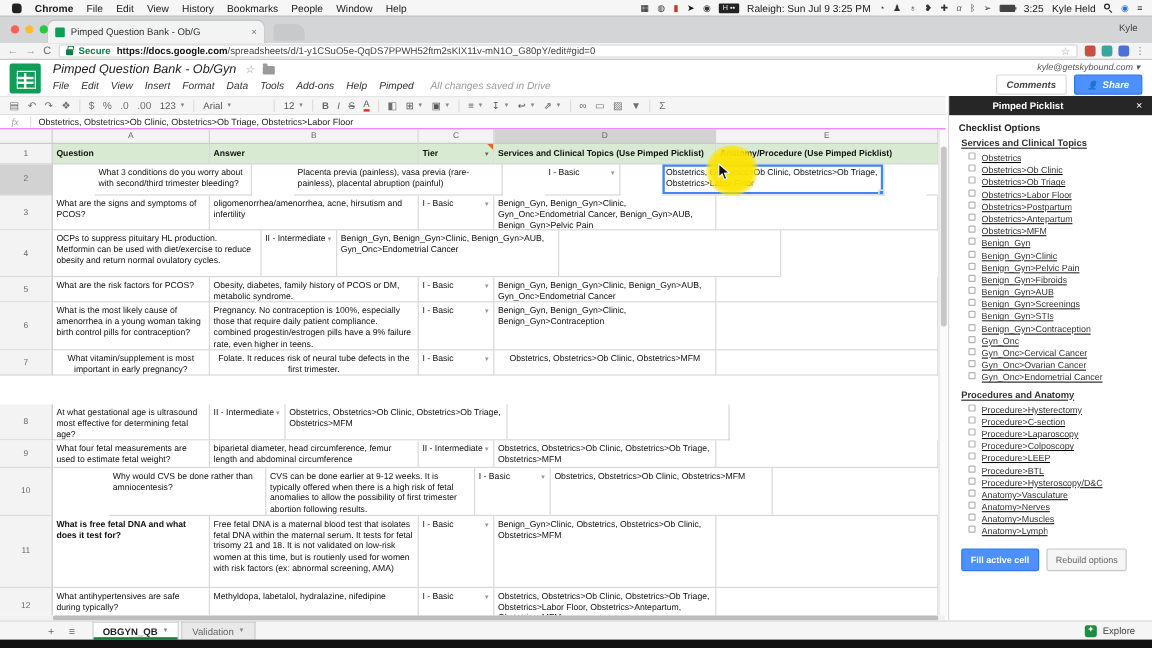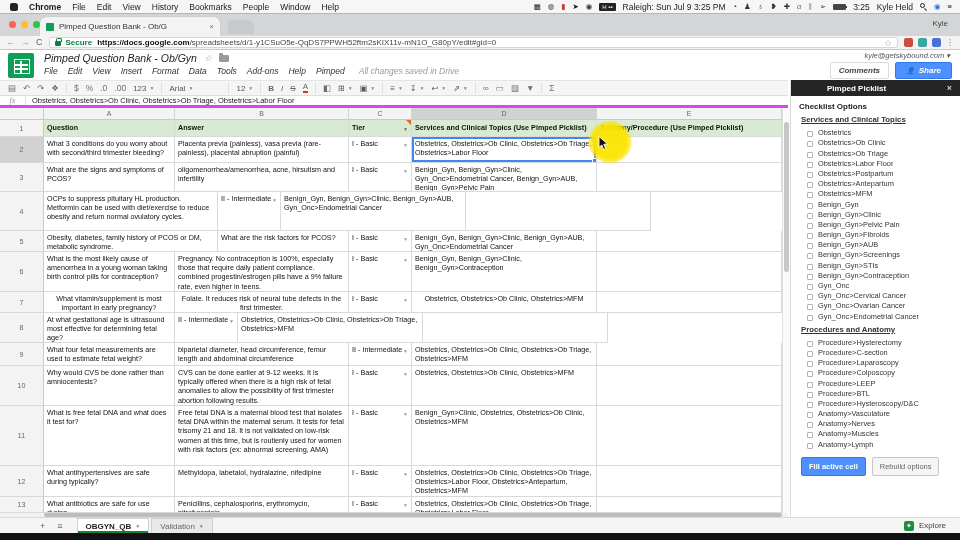--- a/index.html
+++ b/index.html
@@ -86,21 +86,21 @@
   .ticon { font-size:8.5px; color:#707070; line-height:1; }
   .tsep { width:1px; height:10px; background:#ddd; }
   .tdrop { display:flex; align-items:center; gap:3px; color:#555; }
   .caret { font-size:5px; color:#888; }
   .tb { font-weight:bold; color:#666; }
   .ti { font-style:italic; color:#666; }
   .ts { text-decoration:line-through; color:#666; }
   .ta { color:#666; border-bottom:2px solid #d93025; line-height:1; }
 
   
-  .fbar { position:absolute; top:96px; left:0; width:788px; height:12px; background:#fff; border-bottom:3px solid #d946ef;
+  .fbar { position:absolute; top:96px; left:0; width:788px; height:12px; background:#fff; border-bottom:1px solid #d946ef;
     display:flex; align-items:center; }
   .fx { width:26px; text-align:center; font-size:8px; color:#999; font-style:italic; font-family:"Liberation Serif", serif;
     border-right:1px solid #e0e0e0; }
   .fval { flex:1; font-size:7.5px; color:#222; padding-left:6px; white-space:nowrap; overflow:hidden; }
 
   
   .grid { position:absolute; top:108px; left:0; width:782px; height:405px; overflow:hidden; background:#fff; }
   .colhdr { display:flex; height:12px; }
   .colhdr .corner { width:44px; background:#f3f3f3; border-right:1px solid #c9c9c9; border-bottom:1px solid #c9c9c9; }
   .colhdr .ch { background:#f3f3f3; border-right:1px solid #d4d4d4; border-bottom:1px solid #c9c9c9;
@@ -131,21 +131,21 @@
   .cursor { position:absolute; left:598px; top:136px; z-index:41; }
 
   
   .sidebar { position:absolute; top:80px; left:790px; width:170px; height:437px; background:#fff; border-left:1px solid #d9d9d9; }
   .sb-head { height:16px; background:#262626; color:#fff; display:flex; align-items:center; padding:0 8px; }
   .sb-head .t { font-size:8px; font-weight:bold; flex:1;padding-left:28px; }
   .sb-head .x { font-size:9px; color:#fff; }
   .sb-body { padding:4px 8px 0 8px; }
   .sb-sec { font-size:8px; font-weight:bold; color:#222; margin:2px 0 3px 0; }
   .sb-group { font-size:7.8px; font-weight:bold; color:#333; text-decoration:underline; margin:4px 0 3px 2px; }
-  .sb-item { display:flex; align-items:flex-end; gap:5px; height:10.2px; padding-left:8px; }
+  .sb-item { display:flex; align-items:flex-start; gap:5px; height:10.2px; padding-left:8px;text-decoration:underline; }
   .sb-item .cb { width:6px; height:6px; border:1px solid #b4b4b4; border-radius:1px; background:#fff; flex:none; }
   .sb-item .lbl { font-size:7.4px; color:#333; white-space:nowrap; overflow:hidden; }
   .sb-btns { display:flex; gap:6px; margin:8px 0 0 2px; }
   .btn-fill { background:#4d90fe; border:1px solid #3079ed; color:#fff; font-size:7.5px; font-weight:bold; padding:4px 7px; border-radius:2px; }
   .btn-rebuild { background:#f5f5f5; border:1px solid #c6c6c6; color:#666; font-size:7.5px; padding:4px 7px; border-radius:2px; }
 
   
   .bottombar { position:absolute; top:517px; left:0; width:960px; height:16px; background:#f5f5f5;
     border-top:1px solid #d9d9d9; display:flex; align-items:center; font-size:8px; color:#555; }
   .bb-icon { margin-left:12px; font-size:9px; color:#666; }
@@ -355,21 +355,21 @@
     <div class="cell c-a" style="width: 174px;">Answer</div>
     <div class="cell c-t tiercell" style="width: 63px;">
             <span class="tv">Tier</span>
             <span class="arr" style="color: rgb(102, 102, 102);">▼</span>
             <span class="redtri"></span>
           </div>
     <div class="cell c-s" style="width: 185px;">Services and Clinical Topics (Use Pimped Picklist)</div>
     <div class="cell c-an" style="width: 185px;">Anatomy/Procedure (Use Pimped Picklist)</div>
   </div>
 
-  <div class="grow" style="height: 26px;">
+  <div class="grow" style="height: 26px; gap: 35px;">
     <div class="gut sel">2</div>
     <div class="cell c-q" style="width: 131px;">What 3 conditions do you worry about with second/third trimester bleeding?</div>
     <div class="cell c-a" style="width: 174px;">Placenta previa (painless), vasa previa (rare-painless), placental abruption (painful)</div>
     <div class="cell c-t tiercell" style="width: 63px;">
             <span class="tv">I - Basic</span>
             <span class="arr">▼</span>
           </div>
     <div class="cell c-s selcell" style="width: 185px;">Obstetrics, Obstetrics&gt;Ob Clinic, Obstetrics&gt;Ob Triage, Obstetrics&gt;Labor Floor<span class="fillhandle"></span></div>
     <div class="cell c-an" style="width: 185px;"></div>
   </div>
@@ -392,22 +392,22 @@
     <div class="cell c-t tiercell" style="width: 63px;">
             <span class="tv">II - Intermediate</span>
             <span class="arr">▼</span>
           </div>
     <div class="cell c-s" style="width: 185px;">Benign_Gyn, Benign_Gyn&gt;Clinic, Benign_Gyn&gt;AUB, Gyn_Onc&gt;Endometrial Cancer</div>
     <div class="cell c-an" style="width: 185px;"></div>
   </div>
 
   <div class="grow" style="height: 21px;">
     <div class="gut">5</div>
+    <div class="cell c-q" style="width: 131px;">What are the risk factors for PCOS?</div>
     <div class="cell c-a" style="width: 174px;">Obesity, diabetes, family history of PCOS or DM, metabolic syndrome.</div>
-    <div class="cell c-q" style="width: 131px;">What are the risk factors for PCOS?</div>
     <div class="cell c-t tiercell" style="width: 63px;">
             <span class="tv">I - Basic</span>
             <span class="arr">▼</span>
           </div>
     <div class="cell c-s" style="width: 185px;">Benign_Gyn, Benign_Gyn&gt;Clinic, Benign_Gyn&gt;AUB, Gyn_Onc&gt;Endometrial Cancer</div>
     <div class="cell c-an" style="width: 185px;"></div>
   </div>
 
   <div class="grow" style="height: 40px;">
     <div class="gut">6</div>
@@ -426,21 +426,21 @@
     <div class="cell c-q" style="width: 131px;">What vitamin/supplement is most important in early pregnancy?</div>
     <div class="cell c-a" style="width: 174px;">Folate. It reduces risk of neural tube defects in the first trimester.</div>
     <div class="cell c-t tiercell" style="width: 63px;">
             <span class="tv">I - Basic</span>
             <span class="arr">▼</span>
           </div>
     <div class="cell c-s" style="width: 185px;">Obstetrics, Obstetrics&gt;Ob Clinic, Obstetrics&gt;MFM</div>
     <div class="cell c-an" style="width: 185px;"></div>
   </div>
 
-  <div class="grow" style="height: 30px;">
+  <div class="grow" style="height: 30px; margin-top: 24px;">
     <div class="gut">8</div>
     <div class="cell c-q" style="width: 131px;">At what gestational age is ultrasound most effective for determining fetal age?</div>
     <div class="cell c-t tiercell" style="width: 63px;">
             <span class="tv">II - Intermediate</span>
             <span class="arr">▼</span>
           </div>
     <div class="cell c-s" style="width: 185px;">Obstetrics, Obstetrics&gt;Ob Clinic, Obstetrics&gt;Ob Triage, Obstetrics&gt;MFM</div>
     <div class="cell c-an" style="width: 185px;"></div>
   </div>
 
@@ -451,33 +451,33 @@
     <div class="cell c-t tiercell" style="width: 63px;">
             <span class="tv">II - Intermediate</span>
             <span class="arr">▼</span>
           </div>
     <div class="cell c-s" style="width: 185px;">Obstetrics, Obstetrics&gt;Ob Clinic, Obstetrics&gt;Ob Triage, Obstetrics&gt;MFM</div>
     <div class="cell c-an" style="width: 185px;"></div>
   </div>
 
   <div class="grow" style="height: 40px;">
     <div class="gut">10</div>
-    <div class="cell c-q" style="width: 131px;">Why would CVS be done rather than amniocentesis?</div>
+    <div class="cell c-q" style="width: 131px; margin-left: 47px;">Why would CVS be done rather than amniocentesis?</div>
     <div class="cell c-a" style="width: 174px;">CVS can be done earlier at 9-12 weeks. It is typically offered when there is a high risk of fetal anomalies to allow the possibility of first trimester abortion following results.</div>
     <div class="cell c-t tiercell" style="width: 63px;">
             <span class="tv">I - Basic</span>
             <span class="arr">▼</span>
           </div>
     <div class="cell c-s" style="width: 185px;">Obstetrics, Obstetrics&gt;Ob Clinic, Obstetrics&gt;MFM</div>
     <div class="cell c-an" style="width: 185px;"></div>
   </div>
 
   <div class="grow" style="height: 60px;">
     <div class="gut">11</div>
-    <div class="cell c-q" style="width: 131px;">What is free fetal DNA and what does it test for?</div>
+    <div class="cell c-q" style="width: 131px; font-weight: bold;">What is free fetal DNA and what does it test for?</div>
     <div class="cell c-a" style="width: 174px;">Free fetal DNA is a maternal blood test that isolates fetal DNA within the maternal serum. It tests for fetal trisomy 21 and 18. It is not validated on low-risk women at this time, but is routienly used for women with risk factors (ex: abnormal screening, AMA)</div>
     <div class="cell c-t tiercell" style="width: 63px;">
             <span class="tv">I - Basic</span>
             <span class="arr">▼</span>
           </div>
     <div class="cell c-s" style="width: 185px;">Benign_Gyn&gt;Clinic, Obstetrics, Obstetrics&gt;Ob Clinic, Obstetrics&gt;MFM</div>
     <div class="cell c-an" style="width: 185px;"></div>
   </div>
 
   <div class="grow" style="height: 31px;">

